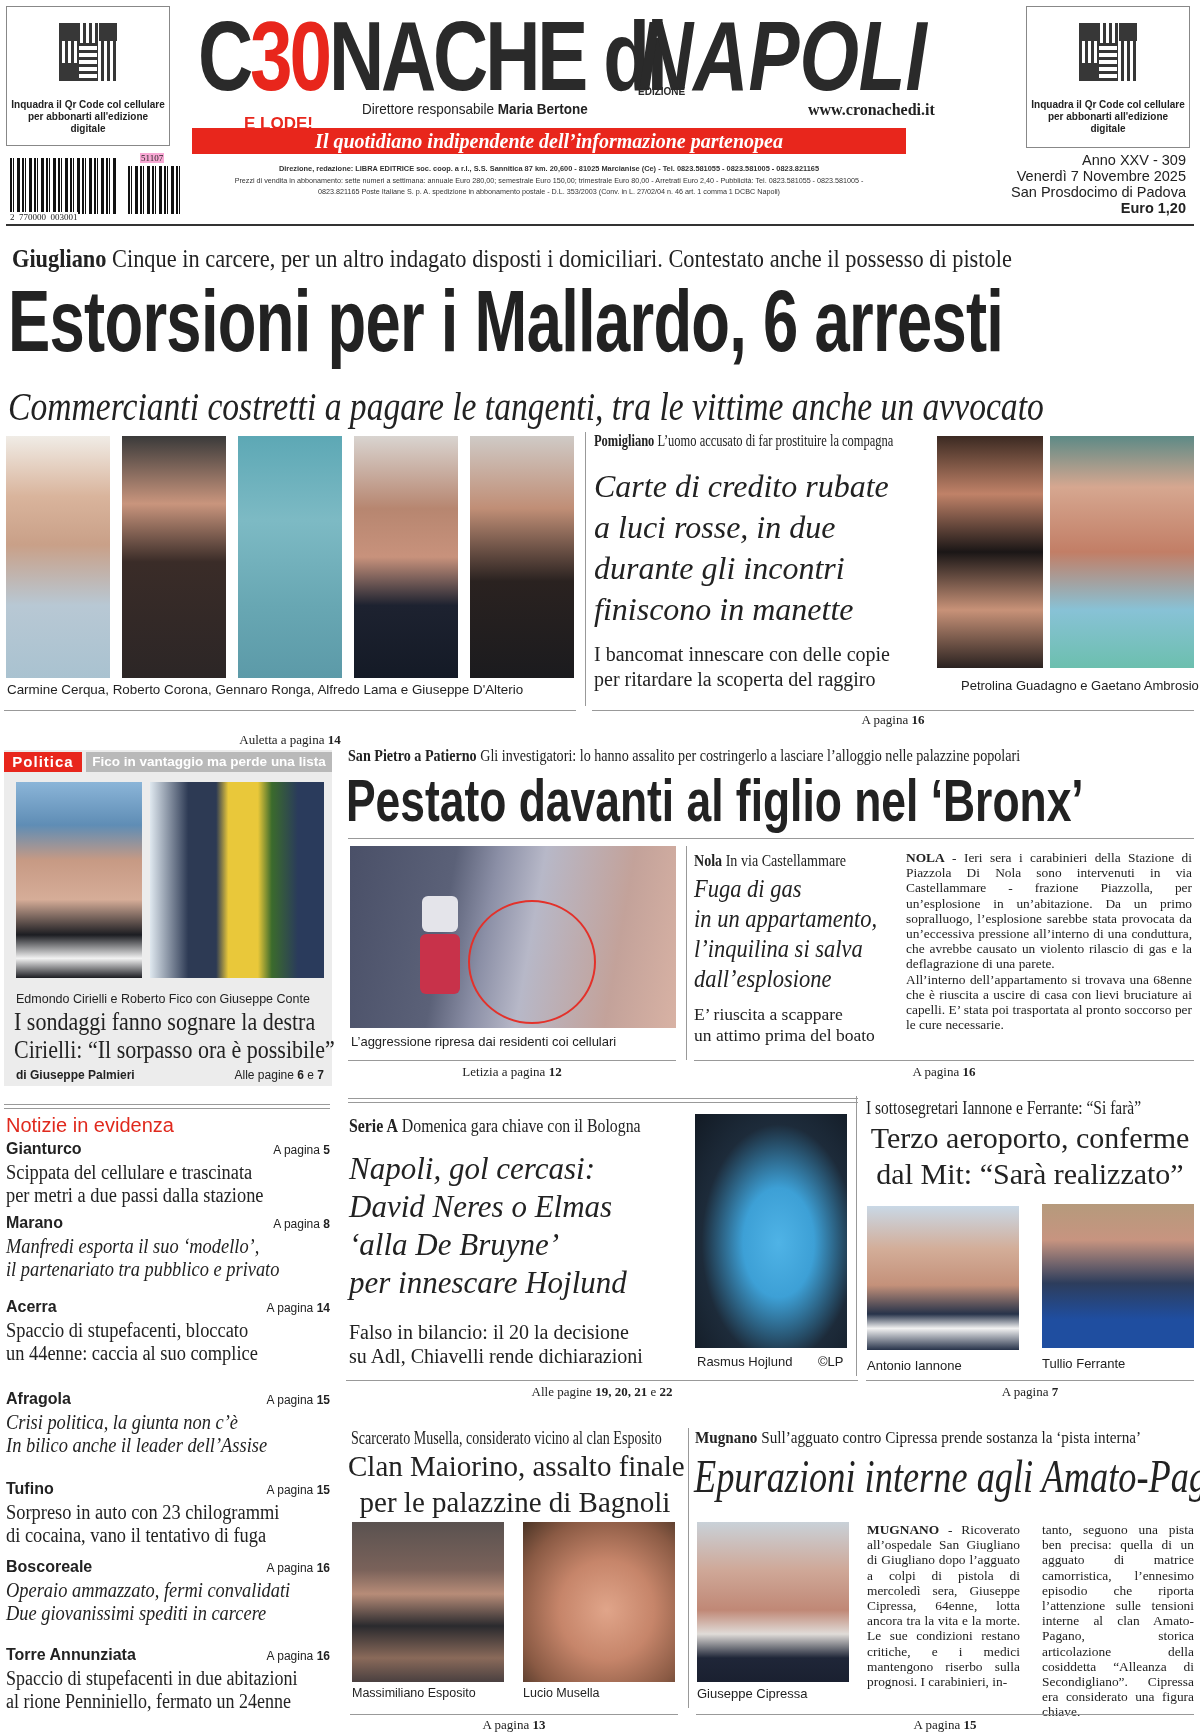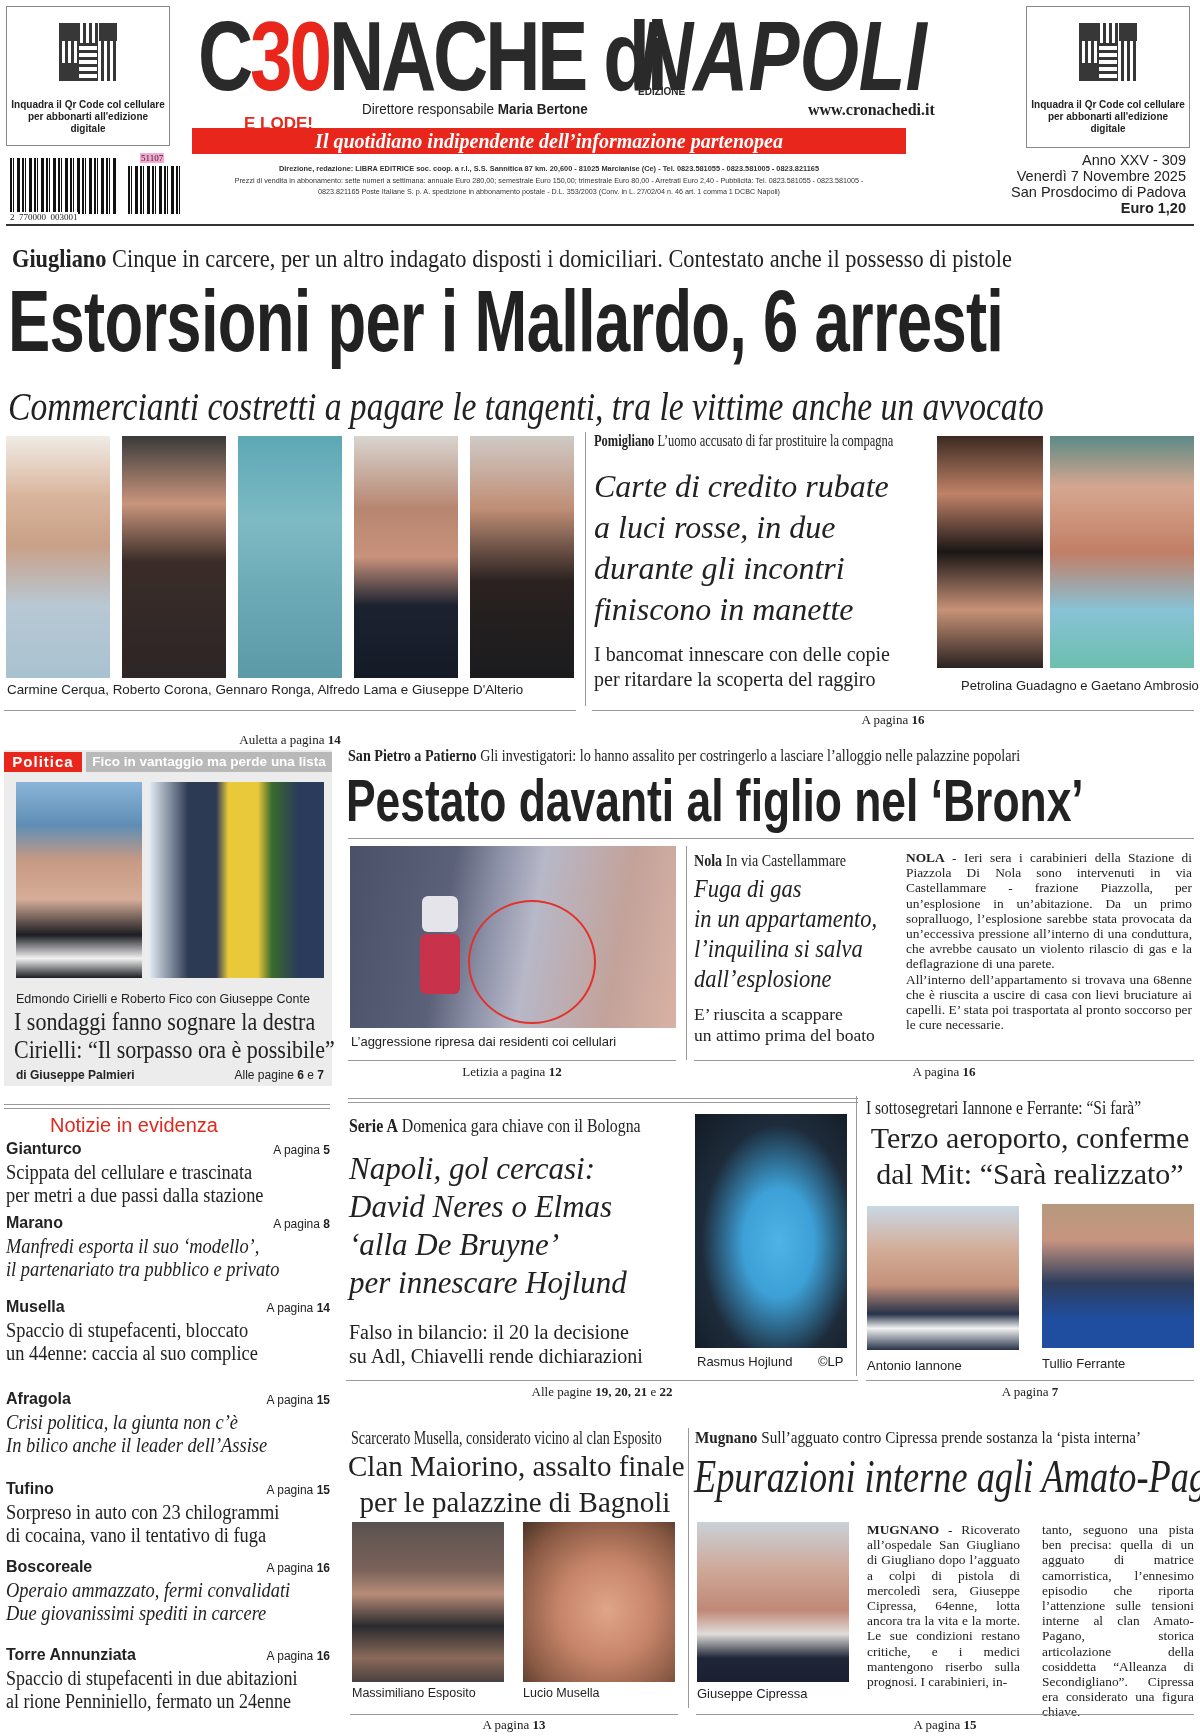--- a/index.html
+++ b/index.html
@@ -171,40 +171,40 @@
 <div class="abs body-text" style="left:906px;top:850px;width:286px;">
   <b>NOLA</b><span> - Ieri sera i carabinieri della Stazione di Piazzola Di Nola sono intervenuti in via Castellammare - frazione Piazzolla, per un’esplosione in un’abitazione. Da un primo sopralluogo, l’esplosione sarebbe stata provocata da un’eccessiva pressione all’interno di una conduttura, che avrebbe causato un violento rilascio di gas e la deflagrazione di una parete.</span>
   <div>All’interno dell’appartamento si trovava una 68enne che è riuscita a uscire di casa con lievi bruciature ai capelli. E’ stata poi trasportata al pronto soccorso per le cure necessarie.</div>
 </div>
 <div class="abs thin" style="left:694px;top:1060px;width:500px;"></div>
 <div class="abs ref" style="left:694px;top:1064px;width:500px;">
   <span>A pagina</span> <b>16</b>
 </div>
 
 <div class="abs" style="left:4px;top:1104px;width:326px;height:5px;border-top:1px solid #999;border-bottom:1px solid #999;"></div>
-<div class="abs sans" style="left:6px;top:1114px;font-size:20px;color:#e0291d;margin-left:44px;">Notizie in evidenza</div>
+<div class="abs sans" style="left:6px;top:1114px;font-size:20px;color:#e0291d;">Notizie in evidenza</div>
 <div class="abs notizie" style="left:4px;top:1140px;width:330px;">
   <div style="position:relative;height:74px;">
     <span class="place abs" style="left:2px;top:0;">Gianturco</span>
     <span class="pg abs" style="right:4px;top:3px;"><span>A pagina</span> <b>5</b></span>
     <div class="txt abs" style="left:2px;top:21px;white-space:nowrap;transform:scaleX(.92);transform-origin:left top;">
       <div>Scippata del cellulare e trascinata</div>
         <div>per metri a due passi dalla stazione</div>
     </div>
   </div>
   <div style="position:relative;height:84px;">
     <span class="place abs" style="left:2px;top:0;">Marano</span>
     <span class="pg abs" style="right:4px;top:3px;"><span>A pagina</span> <b>8</b></span>
     <div class="txt abs" style="left:2px;top:21px;white-space:nowrap;font-style:italic;transform:scaleX(.92);transform-origin:left top;">
       <div>Manfredi esporta il suo ‘modello’,</div>
         <div>il partenariato tra pubblico e privato</div>
     </div>
   </div>
   <div style="position:relative;height:92px;">
-    <span class="place abs" style="left:2px;top:0;">Musella</span>
+    <span class="place abs" style="left:2px;top:0;">Acerra</span>
     <span class="pg abs" style="right:4px;top:3px;"><span>A pagina</span> <b>14</b></span>
     <div class="txt abs" style="left:2px;top:21px;white-space:nowrap;transform:scaleX(.92);transform-origin:left top;">
       <div>Spaccio di stupefacenti, bloccato</div>
         <div>un 44enne: caccia al suo complice</div>
     </div>
   </div>
   <div style="position:relative;height:90px;">
     <span class="place abs" style="left:2px;top:0;">Afragola</span>
     <span class="pg abs" style="right:4px;top:3px;"><span>A pagina</span> <b>15</b></span>
     <div class="txt abs" style="left:2px;top:21px;white-space:nowrap;font-style:italic;transform:scaleX(.92);transform-origin:left top;">

